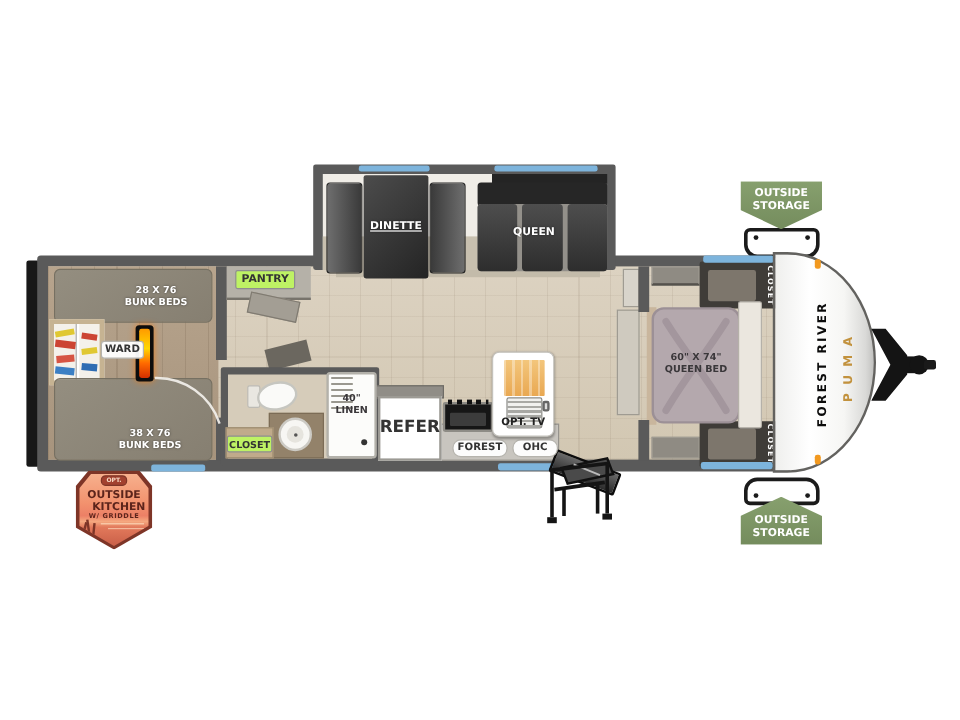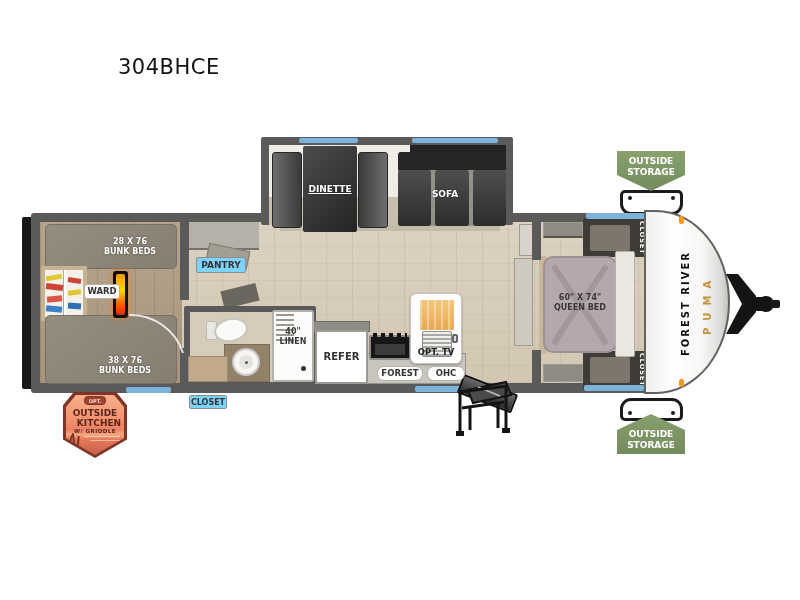--- a/index.html
+++ b/index.html
@@ -1,21 +1,21 @@
 <!DOCTYPE html>
 <html><head>
 <meta charset="utf-8">
 <style>
   html,body{margin:0;padding:0;background:#fff;}
   #stage{position:relative;width:800px;height:600px;background:#fff;overflow:hidden;
          font-family:"DejaVu Sans","Liberation Sans",sans-serif;}
   .abs{position:absolute;box-sizing:border-box;}
   
-  .boxlbl{background:#7dd3fc;border:1px solid #8e8e8e;border-radius:2px;color:#333;
-          font-size:8.5px;font-weight:bold;text-align:center;line-height:13px;z-index:10;white-space:nowrap;margin-top:32px;}
+  .boxlbl{background:#bef264;border:1px solid #8e8e8e;border-radius:2px;color:#333;
+          font-size:8.5px;font-weight:bold;text-align:center;line-height:13px;z-index:10;white-space:nowrap;}
   .pill{background:rgba(255,255,255,.95);border:1px solid #b5b3ad;border-radius:7px;color:#333;
         font-size:8.5px;font-weight:bold;text-align:center;line-height:13px;z-index:10;white-space:nowrap;}
   .whitetxt{color:#fff;font-size:8px;font-weight:bold;text-align:center;z-index:10;
             text-shadow:0 0 2px rgba(0,0,0,.55);line-height:9.5px;white-space:nowrap;}
   .darktxt{color:#3a373a;font-size:8px;font-weight:bold;text-align:center;z-index:10;line-height:9.5px;white-space:nowrap;}
   .vtxt{writing-mode:vertical-rl;color:#fff;font-size:6.5px;font-weight:bold;letter-spacing:1px;z-index:10;}
   
   .wall{background:#5a5a5a;}
   .win{background:#7db4dc;border-radius:2px;z-index:9;}
   .wood-main{background:
@@ -35,21 +35,20 @@
   .shieldclip{clip-path:polygon(17% 0,83% 0,100% 20%,100% 72%,50% 100%,0 72%,0 20%);}
   .rack{border:3px solid #1b1b1b;background:#fff;z-index:5;}
   .bolt{width:4px;height:4px;border-radius:50%;background:#1b1b1b;position:absolute;}
   svg{display:block;}
 </style>
 </head>
 <body>
 
 <div id="stage">
 
-  <div class="abs" style="left:118px;top:55px;font-size:21px;color:#121212;letter-spacing:.5px;">304BHCE</div>
 
   <div class="abs" style="left:22px;top:217px;width:11px;height:172px;background:#181818;border-radius:2px;z-index:1;"></div>
 
   <div class="abs wall" style="left:31px;top:213px;width:628px;height:180px;border-radius:3px;z-index:2;"></div>
 
   <div class="abs wood-main" style="left:40px;top:222px;width:612px;height:161px;z-index:3;"></div>
 
   <div class="abs wood-bunk" style="left:40px;top:222px;width:142px;height:161px;z-index:4;"></div>
 
   <div class="abs wall" style="left:261px;top:137px;width:252px;height:88px;border-radius:2px;z-index:6;"></div>
@@ -64,21 +63,21 @@
   <div class="abs" style="left:303px;top:146px;width:54px;height:86px;background:linear-gradient(135deg,#4c4c4c,#242424);border-radius:2px;z-index:8;"></div>
   <div class="abs" style="left:358px;top:152px;width:30px;height:76px;background:linear-gradient(90deg,#3a3a3a,#6e6e6e);border:1px solid #262626;border-radius:3px;z-index:8;"></div>
   <div class="abs whitetxt" style="left:300px;top:185px;width:60px;font-size:9px;text-decoration:underline;">DINETTE</div>
 
   <div class="abs" style="left:398px;top:152px;width:108px;height:20px;background:#262626;border-radius:3px;z-index:8;"></div>
   <div class="abs" style="left:398px;top:170px;width:108px;height:56px;z-index:8;display:flex;gap:4px;background:#93908a;border-radius:3px;">
     <div style="flex:1;background:linear-gradient(180deg,#4e4e4e,#2d2d2d);border-radius:3px;"></div>
     <div style="flex:1;background:linear-gradient(180deg,#4e4e4e,#2d2d2d);border-radius:3px;"></div>
     <div style="flex:1;background:linear-gradient(180deg,#4e4e4e,#2d2d2d);border-radius:3px;"></div>
   </div>
-  <div class="abs whitetxt" style="left:415px;top:190px;width:60px;font-size:9px;">SOFA</div>
+  <div class="abs whitetxt" style="left:415px;top:190px;width:60px;font-size:9px;">QUEEN</div>
 
   <div class="abs wall" style="left:180px;top:222px;width:9px;height:78px;z-index:8;"></div>
   <div class="abs wall" style="left:180px;top:348px;width:9px;height:36px;z-index:8;"></div>
 
   <div class="abs mat" style="left:45px;top:224px;width:132px;height:45px;"></div>
   <div class="abs whitetxt" style="left:75px;top:237px;width:110px;">
     <div>28 X 76</div>
     <div>BUNK BEDS</div>
   </div>
 
@@ -123,21 +122,21 @@
     <div class="abs" style="left:2px;top:2px;width:18px;height:28px;background:repeating-linear-gradient(180deg,#9a988f 0 2px,transparent 2px 5px);"></div>
     <div class="abs" style="left:27px;top:54px;width:5px;height:5px;background:#333;border-radius:50%;"></div>
   </div>
   <div class="abs darktxt" style="left:272px;top:327px;width:42px;">
     <div>40"</div>
     <div>LINEN</div>
   </div>
 
   <div class="abs" style="left:313px;top:321px;width:57px;height:11px;background:#908d87;border:1px solid #6e6b65;z-index:8;"></div>
   <div class="abs" style="left:315px;top:330px;width:53px;height:54px;background:#fff;border:2px solid #9c9a94;z-index:9;"></div>
-  <div class="abs darktxt" style="left:315px;top:352px;width:53px;font-size:10px;color:#333;">REFER</div>
+  <div class="abs darktxt" style="left:315px;top:352px;width:53px;font-size:14px;color:#333;">REFER</div>
 
   <div class="abs" style="left:367px;top:353px;width:99px;height:31px;background:#c8c5bf;border:1px solid #96938d;z-index:8;"></div>
   <div class="abs" style="left:369px;top:335px;width:42px;height:25px;background:#161616;border:2px solid #8e8c86;border-radius:2px;z-index:9;">
     <div class="abs" style="left:4px;top:7px;width:30px;height:11px;background:#3c3c3c;border-radius:1px;"></div>
     <div class="abs" style="left:2px;top:-4px;width:34px;height:4px;
          background:repeating-linear-gradient(90deg,#111 0 4px,transparent 4px 8px);"></div>
   </div>
   <div class="abs pill" style="left:377px;top:366px;width:46px;height:15px;">FOREST</div>
   <div class="abs pill" style="left:427px;top:366px;width:38px;height:15px;">OHC</div>
 

